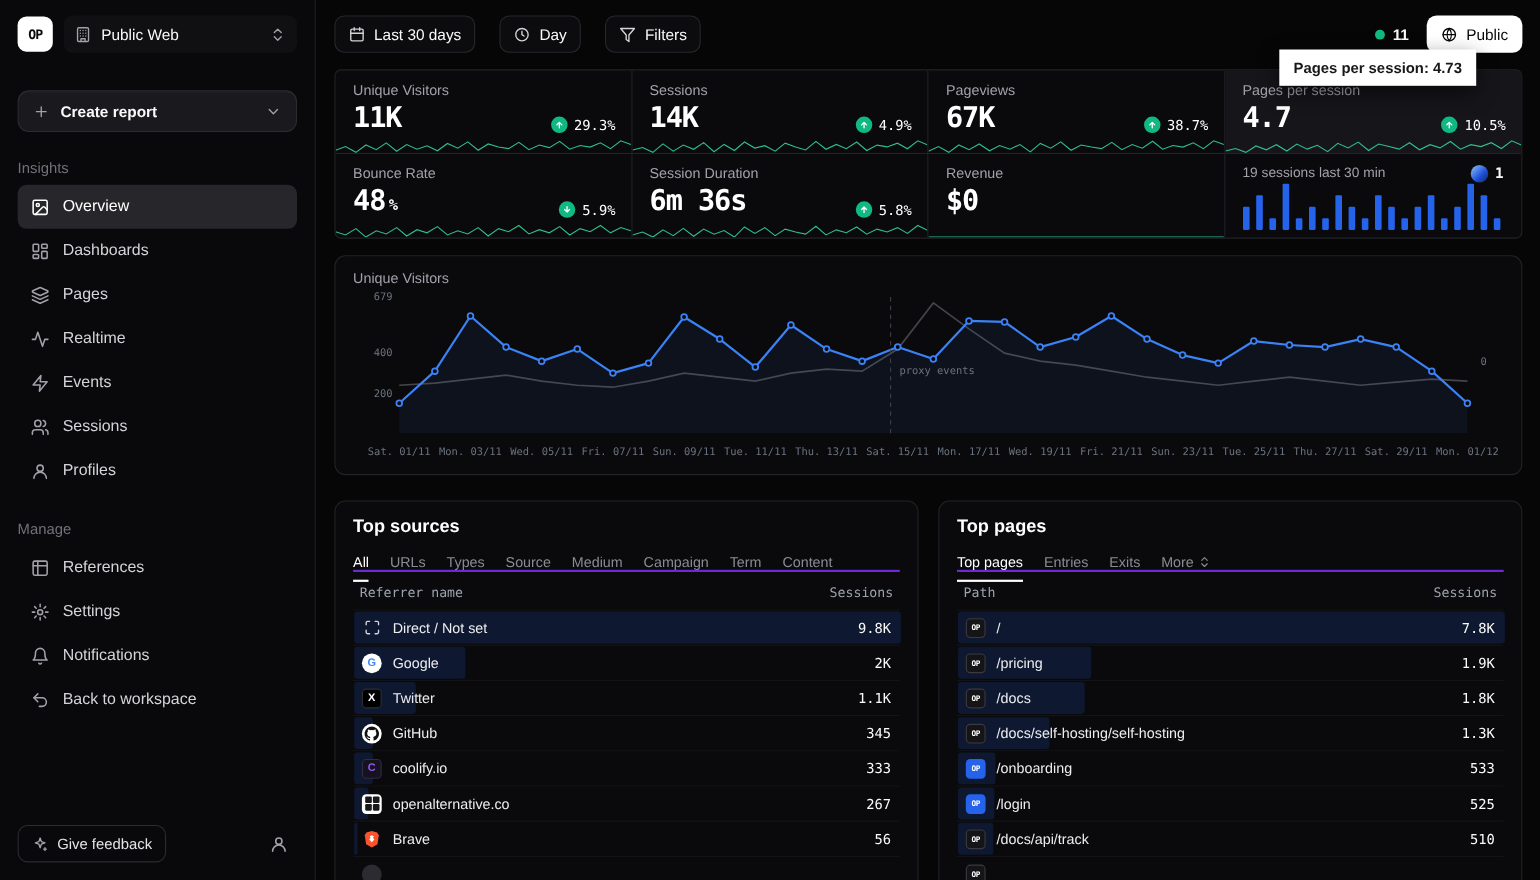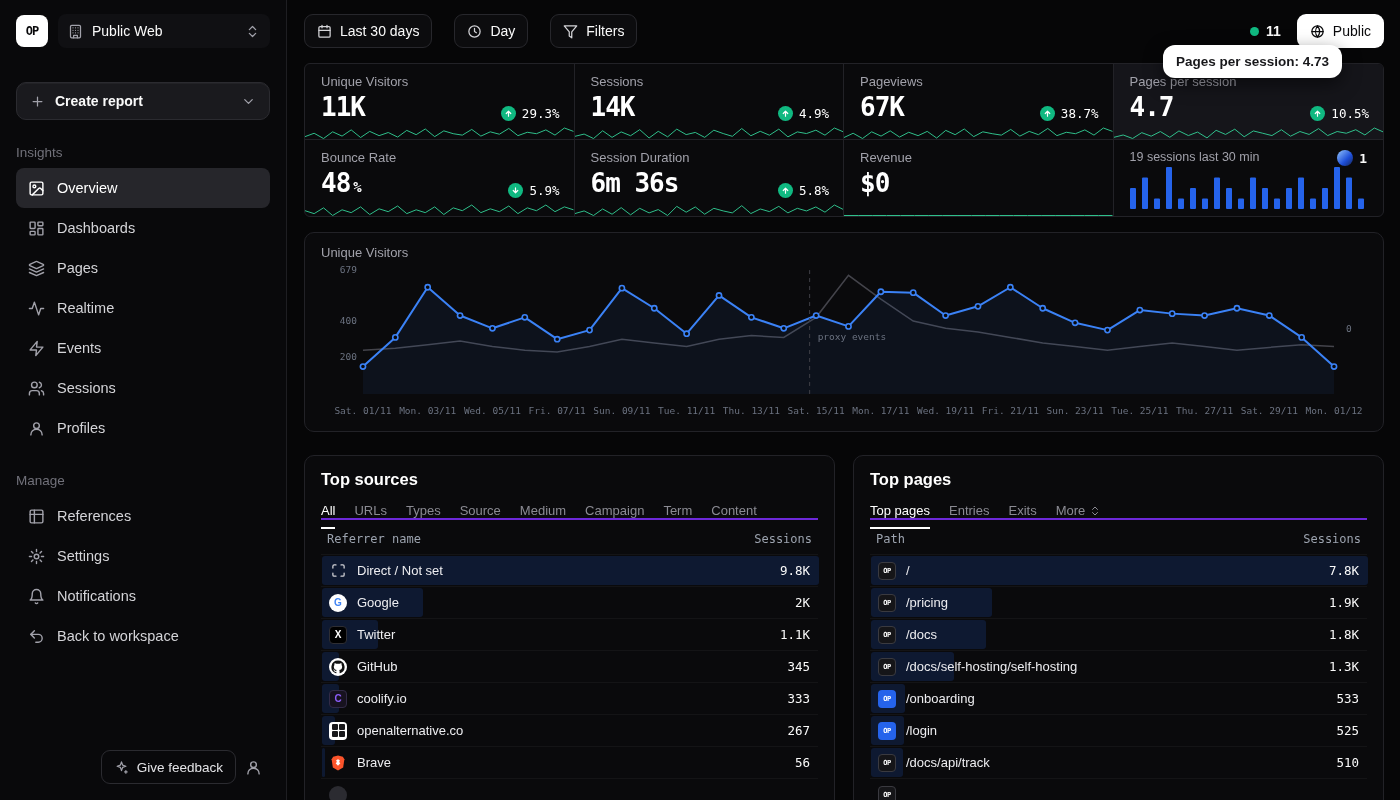--- a/index.html
+++ b/index.html
@@ -15,36 +15,36 @@
   .ws-btn .chev{margin-left:auto}
   .create-btn{width:100%;height:38px;border-radius:10px;background:#1a1a1e;border:1px solid #2b2b30;display:flex;align-items:center;gap:10px;padding:0 13px;color:#fafafa;font-size:14px;font-weight:600;cursor:pointer;font-family:inherit;box-shadow:0 1px 0 rgba(255,255,255,.04) inset}
   .create-btn .chev{margin-left:auto}
   .nav-label{margin:25px 0 8px;color:#71717a;font-size:13.5px}
   .nav-item{height:40px;border-radius:8px;display:flex;align-items:center;gap:12px;padding:0 12px;color:#d4d4d8;font-size:14.5px;cursor:pointer}
   .nav-item.active{background:#26262b;color:#fff}
   .nav-item.active .icon{color:#fff}
   .icon{width:17px;height:17px;display:inline-flex;flex:none;color:#a1a1aa}
   .icon svg{width:100%;height:100%}
   .sm-icon{width:15px;height:15px}
-  .sidebar-footer{position:absolute;left:16px;right:16px;bottom:16px;display:flex;align-items:center;justify-content:flex-end}
+  .sidebar-footer{position:absolute;left:16px;right:16px;bottom:16px;display:flex;align-items:center;justify-content:space-between}
   .feedback-btn{height:34px;border:1px solid #2b2b30;border-radius:9px;background:transparent;color:#e4e4e7;font-size:13.5px;display:flex;gap:8px;align-items:center;padding:0 12px;cursor:pointer;font-family:inherit}
   .profile-btn{width:34px;height:34px;border:none;border-radius:9px;background:transparent;display:flex;align-items:center;justify-content:center;cursor:pointer;color:#d4d4d8}
 
   
   .main{flex:1;position:relative;padding:14px 16px 0 17px;overflow:hidden}
   .toolbar{display:flex;align-items:center;justify-content:space-between;margin-bottom:15px}
   .toolbar-left{display:flex;gap:22px}
   .toolbar-right{display:flex;gap:16px;align-items:center}
   .tbtn{height:34px;border-radius:9px;border:1px solid #27272c;background:#0c0c0e;color:#fafafa;font-size:14px;display:flex;gap:8px;align-items:center;padding:0 12px;cursor:pointer;font-family:inherit}
   .tbtn .icon{width:15px;height:15px;color:#d4d4d8}
   .live-pill{display:flex;gap:7px;align-items:center;font-size:14px;font-weight:600;cursor:pointer}
   .dot{width:9px;height:9px;border-radius:50%;background:#10b981}
   .public-btn{height:34px;border-radius:9px;background:#fff;color:#09090b;font-weight:400;font-size:14px;display:flex;gap:8px;align-items:center;padding:0 13px;border:none;cursor:pointer;font-family:inherit}
   .public-btn .icon{color:#09090b}
-  .tooltip{position:absolute;top:45px;right:58px;background:#fff;color:#18181b;font-size:13.5px;font-weight:600;padding:9px 13px;border-radius:12px;box-shadow:0 6px 18px rgba(0,0,0,.5);z-index:6;white-space:nowrap}
+  .tooltip{position:absolute;top:45px;right:58px;background:#fff;color:#18181b;font-size:13.5px;font-weight:600;padding:9px 13px;border-radius:0;box-shadow:0 6px 18px rgba(0,0,0,.5);z-index:6;white-space:nowrap}
 
   
   .metrics{display:grid;grid-template-columns:repeat(4,1fr);border:1px solid #222227;border-radius:6px;overflow:hidden;background:#0a0a0c}
   .mcard{position:relative;height:76px;padding:10px 16px;border-right:1px solid #222227;border-bottom:1px solid #222227;overflow:hidden;cursor:pointer}
   .mcard:nth-child(4n){border-right:none}
   .mcard:nth-child(n+5){border-bottom:none}
   .mcard.hl{background:#15151a}
   .mlabel{font-size:13px;color:#a1a1aa}
   .mvalue{margin-top:3px;font-family:"DejaVu Sans Mono",monospace;font-weight:700;font-size:26px;letter-spacing:-1px;color:#fff}
   .munit{font-size:14px;margin-left:3px}

